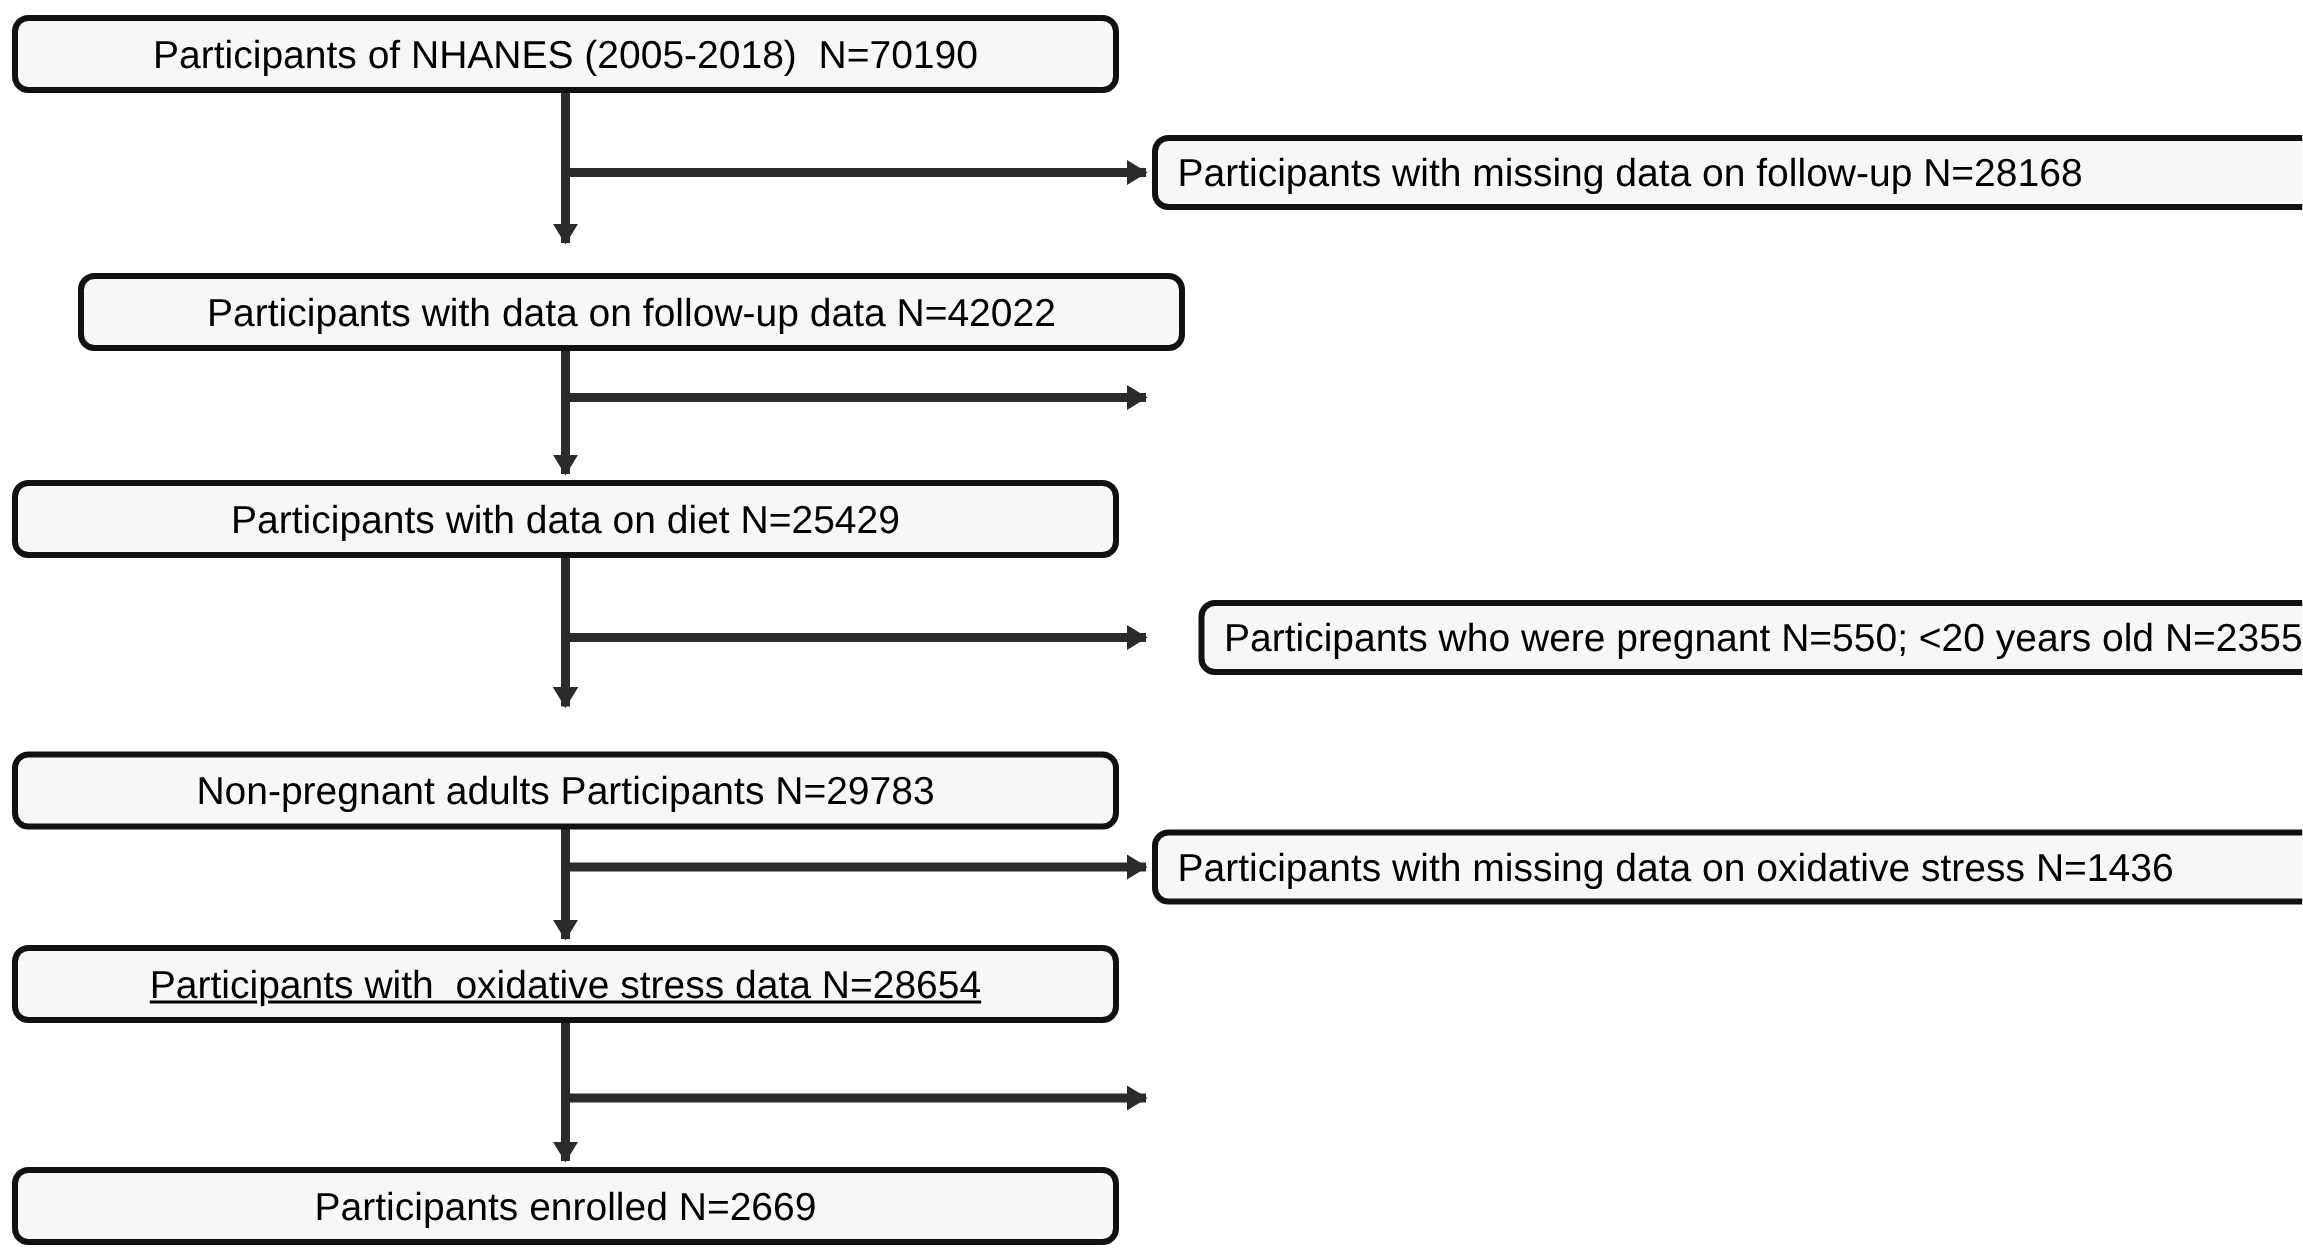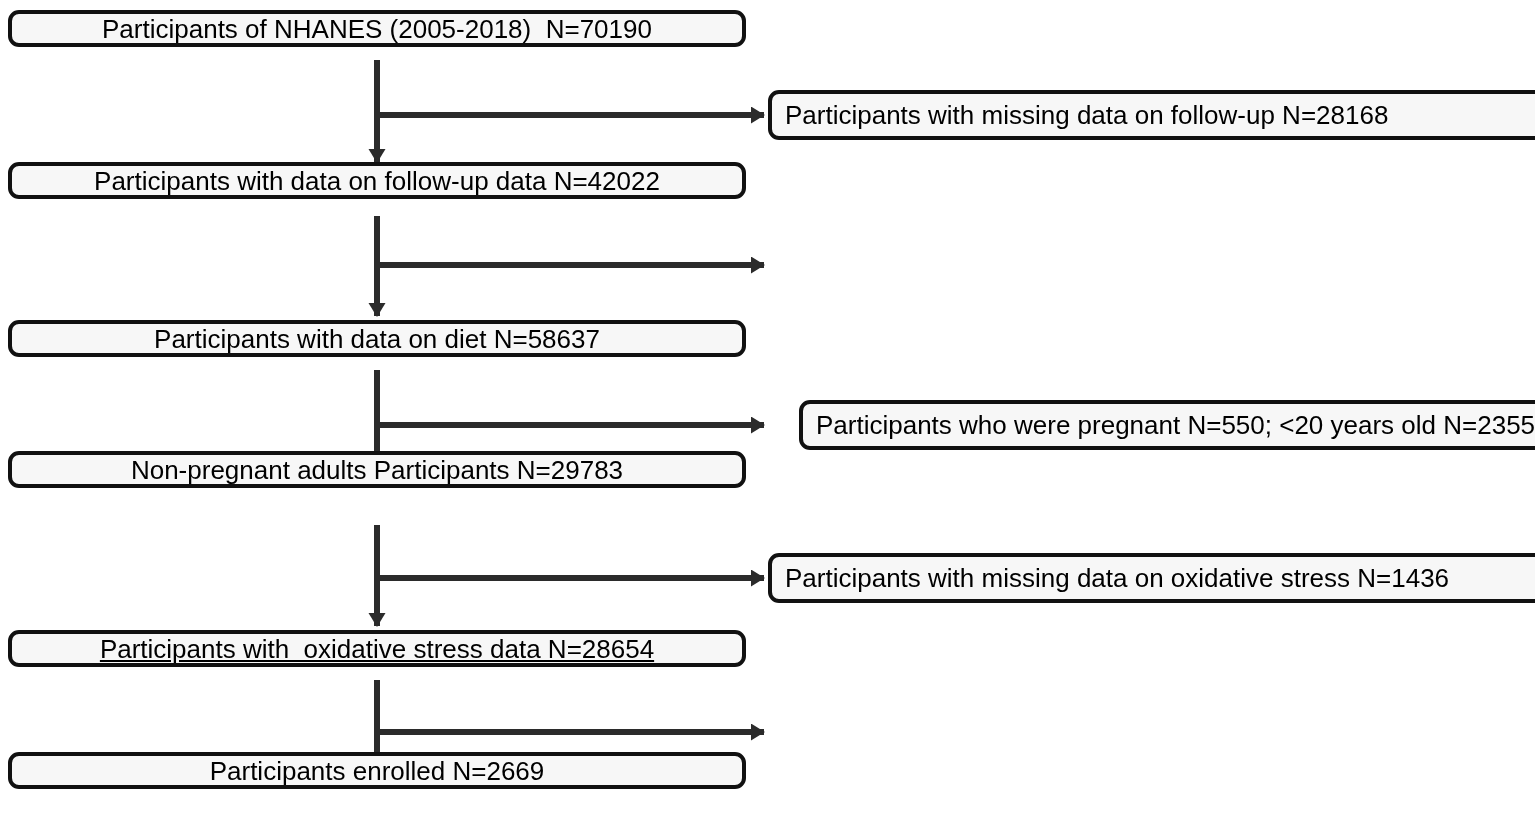--- a/index.html
+++ b/index.html
@@ -27,30 +27,30 @@
     box-sizing:border-box;
     border:4px solid var(--box-border);
     border-radius:11px;
     background:var(--box-fill);
     display:flex;
     align-items:center;
     font-size:26px;
     line-height:1;
     color:var(--text);
   }
-  .box.main{left:8px;width:738px;height:37px;justify-content:center;text-align:center;}
+  .box.main{left:8px;width:738px;height:52px;justify-content:center;text-align:center;}
   .box.excl{left:768px;width:864px;height:50px;justify-content:flex-start;padding-left:13px;text-align:left;}
   .label{white-space:pre;}
   
   .m0{top:10px;}
-  .m1{top:162px;}
+  .m1{top:182px;margin-left:44px;}
   .m2{top:320px;}
-  .m3{top:451px;}
+  .m3{top:501px;}
   .m4{top:630px;text-decoration:underline;}
-  .m5{top:752px;align-items:center;}
+  .m5{top:778px;align-items:center;}
   
   .e0{top:90px;}
   .e1{top:240px;}
   .e2{top:400px;margin-left:31px;}
   .e3{top:553px;}
   .e4{top:707px;}
 </style>
 </head>
 <body>
 
@@ -76,21 +76,21 @@
     <path class="connector" d="M377,732 L764,732" marker-end="url(#ah)"></path>
   </svg>
 
   <div class="box main m0">
     <span class="label">Participants of NHANES (2005-2018)  N=70190</span>
   </div>
   <div class="box main m1">
     <span class="label">Participants with data on follow-up data N=42022</span>
   </div>
   <div class="box main m2">
-    <span class="label">Participants with data on diet N=58637</span>
+    <span class="label">Participants with data on diet N=25429</span>
   </div>
   <div class="box main m3">
     <span class="label">Non-pregnant adults Participants N=29783</span>
   </div>
   <div class="box main m4">
     <span class="label">Participants with  oxidative stress data N=28654</span>
   </div>
   <div class="box main m5">
     <span class="label">Participants enrolled N=2669</span>
   </div>

